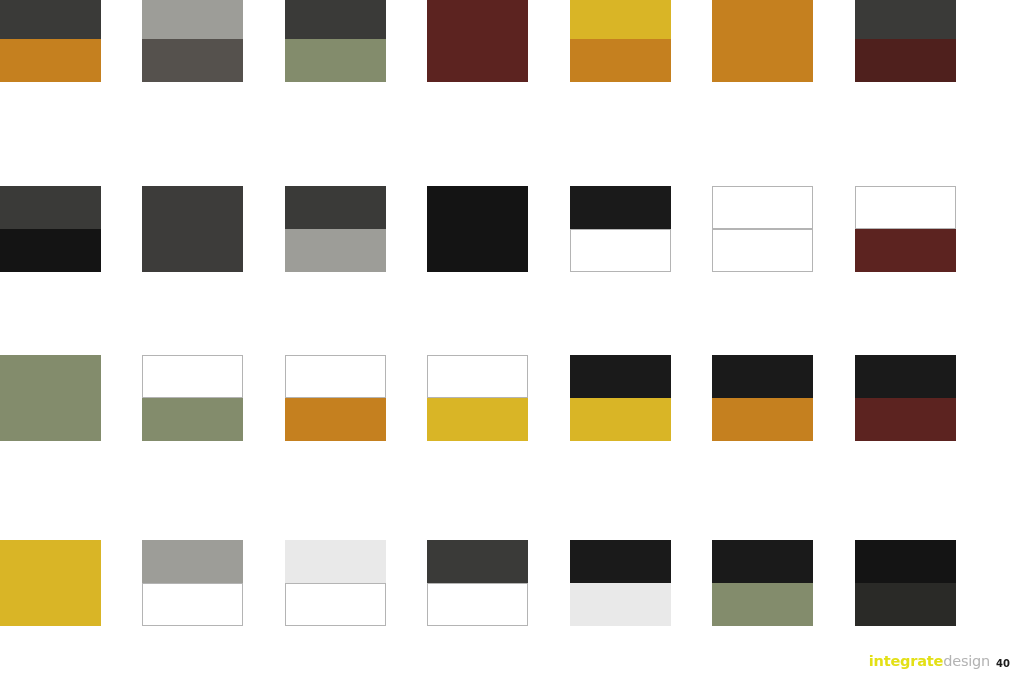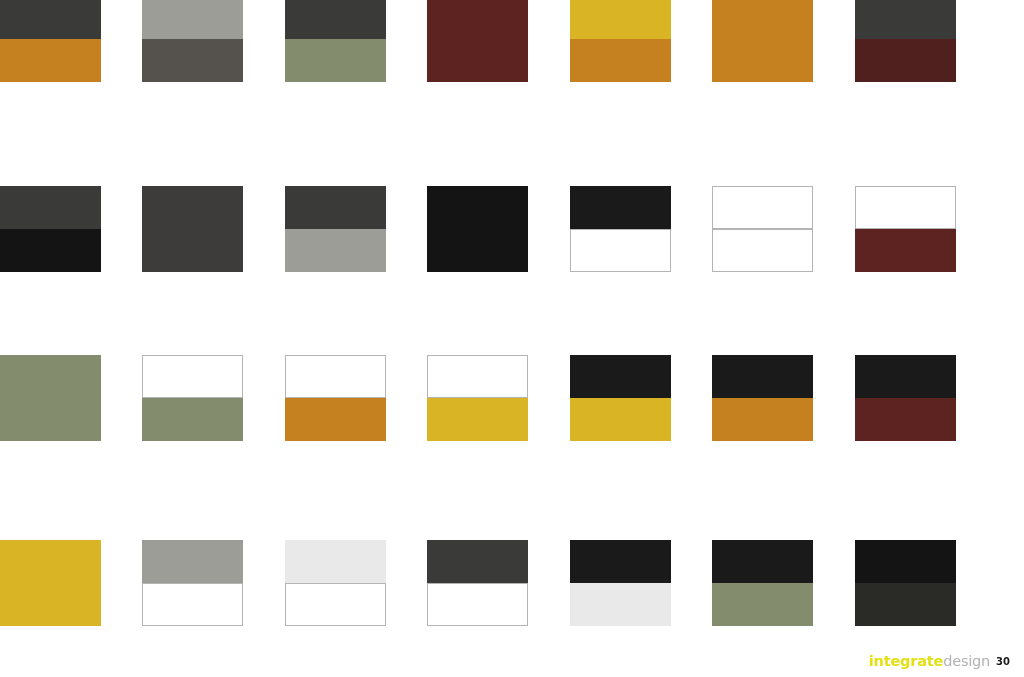--- a/index.html
+++ b/index.html
@@ -45,21 +45,21 @@
   }
   .swatch-half.outlined.bottom {
     border-top: 1px solid #b4b4b4;
   }
 
   #footer-brand {
     position: absolute;
     right: 14px;
     bottom: 8px;
     display: flex;
-    align-items: center;
+    align-items: flex-end;
     white-space: nowrap;
   }
   .brand-integrate {
     font-family: "DejaVu Sans", sans-serif;
     font-weight: 700;
     font-size: 14.5px;
     letter-spacing: -0.2px;
     color: #e3e016;
   }
   .brand-design {
@@ -191,14 +191,14 @@
     </div>
     <div class="swatch" style="left: 855px; top: 540px; width: 101px; height: 86px;">
       <div class="swatch-half top" style="background: rgb(20, 20, 20);"></div>
       <div class="swatch-half bottom" style="background: rgb(42, 42, 39);"></div>
     </div>
   </div>
 
 <div id="footer-brand">
   <span class="brand-integrate">integrate</span>
     <span class="brand-design">design</span>
-  <span class="page-number">30</span>
+  <span class="page-number">40</span>
 </div>
 
 </body></html>

